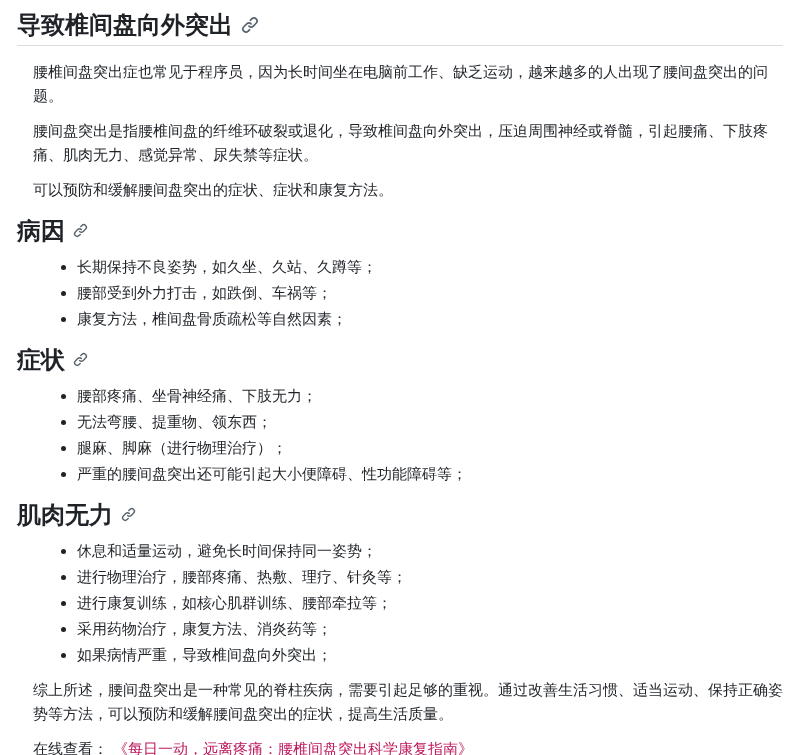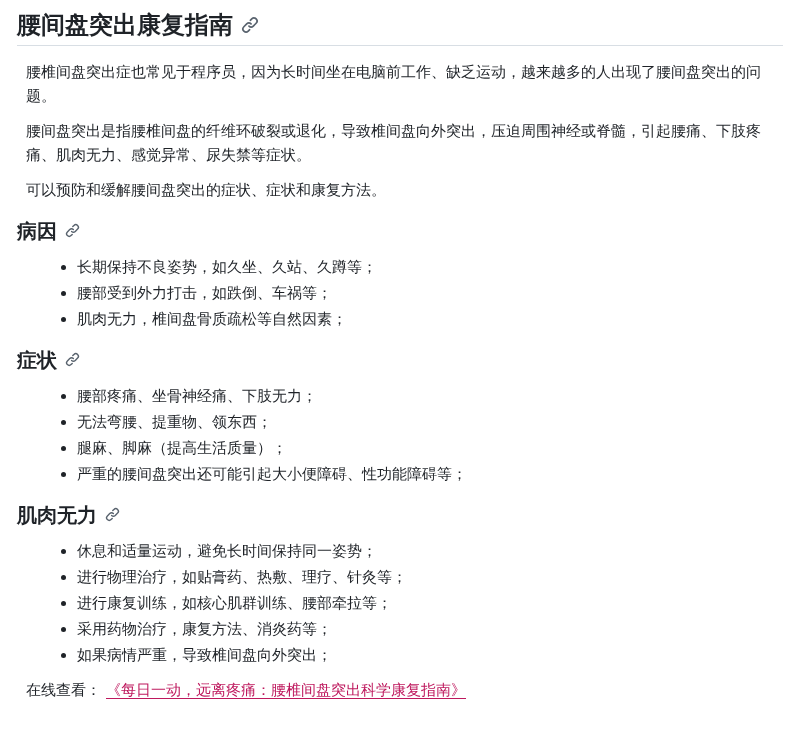--- a/index.html
+++ b/index.html
@@ -21,26 +21,26 @@
   }
   h1 {
     font-size: 24px;
     line-height: 30px;
     font-weight: 700;
     margin: 0 0 14px 0;
     padding-bottom: 5px;
     border-bottom: 1px solid #d8dee4;
   }
   h2 {
-    font-size: 20px;
+    font-size: 24px;
     line-height: 26px;
     font-weight: 700;
     margin: 16px 0 11px 0;
   }
-  p { margin: 0 0 11px 9px; }
+  p { margin: 0 0 11px 16px; }
   ul {
     margin: 0 0 11px 0;
     padding-left: 36px;
     list-style-type: disc;
   }
   li { margin-top: 2px; margin-left: 24px; }
   .anchor {
     color: #59636e;
     margin-left: 8px;
     text-decoration: none;
@@ -62,63 +62,64 @@
     margin-left: 5px;
     cursor: pointer;
   }
 </style>
 </head>
 <body>
 
 <div class="doc">
 
   <h1>
-    <span>腰间盘突出康复指南</span><a class="anchor"><svg viewBox="0 0 16 16" aria-hidden="true">
+    <span>导致椎间盘向外突出</span><a class="anchor"><svg viewBox="0 0 16 16" aria-hidden="true">
           <path d="m7.775 3.275 1.25-1.25a3.5 3.5 0 1 1 4.95 4.95l-2.5 2.5a3.5 3.5 0 0 1-4.95 0 .751.751 0 0 1 .018-1.042.751.751 0 0 1 1.042-.018 1.998 1.998 0 0 0 2.83 0l2.5-2.5a2.002 2.002 0 0 0-2.83-2.83l-1.25 1.25a.751.751 0 0 1-1.042-.018.751.751 0 0 1-.018-1.042Zm-4.69 9.64a1.998 1.998 0 0 0 2.83 0l1.25-1.25a.751.751 0 0 1 1.042.018.751.751 0 0 1 .018 1.042l-1.25 1.25a3.5 3.5 0 1 1-4.95-4.95l2.5-2.5a3.5 3.5 0 0 1 4.95 0 .751.751 0 0 1-.018 1.042.751.751 0 0 1-1.042.018 1.998 1.998 0 0 0-2.83 0l-2.5 2.5a1.998 1.998 0 0 0 0 2.83Z"></path>
         </svg></a>
   </h1>
 
   <p>腰椎间盘突出症也常见于程序员，因为长时间坐在电脑前工作、缺乏运动，越来越多的人出现了腰间盘突出的问题。</p>
   <p>腰间盘突出是指腰椎间盘的纤维环破裂或退化，导致椎间盘向外突出，压迫周围神经或脊髓，引起腰痛、下肢疼痛、肌肉无力、感觉异常、尿失禁等症状。</p>
   <p>可以预防和缓解腰间盘突出的症状、症状和康复方法。</p>
 
   <h2>
     <span>病因</span><a class="anchor"><svg viewBox="0 0 16 16" aria-hidden="true">
           <path d="m7.775 3.275 1.25-1.25a3.5 3.5 0 1 1 4.95 4.95l-2.5 2.5a3.5 3.5 0 0 1-4.95 0 .751.751 0 0 1 .018-1.042.751.751 0 0 1 1.042-.018 1.998 1.998 0 0 0 2.83 0l2.5-2.5a2.002 2.002 0 0 0-2.83-2.83l-1.25 1.25a.751.751 0 0 1-1.042-.018.751.751 0 0 1-.018-1.042Zm-4.69 9.64a1.998 1.998 0 0 0 2.83 0l1.25-1.25a.751.751 0 0 1 1.042.018.751.751 0 0 1 .018 1.042l-1.25 1.25a3.5 3.5 0 1 1-4.95-4.95l2.5-2.5a3.5 3.5 0 0 1 4.95 0 .751.751 0 0 1-.018 1.042.751.751 0 0 1-1.042.018 1.998 1.998 0 0 0-2.83 0l-2.5 2.5a1.998 1.998 0 0 0 0 2.83Z"></path>
         </svg></a>
   </h2>
   <ul>
     <li>长期保持不良姿势，如久坐、久站、久蹲等；</li>
     <li>腰部受到外力打击，如跌倒、车祸等；</li>
-    <li>肌肉无力，椎间盘骨质疏松等自然因素；</li>
+    <li>康复方法，椎间盘骨质疏松等自然因素；</li>
   </ul>
 
   <h2>
     <span>症状</span><a class="anchor"><svg viewBox="0 0 16 16" aria-hidden="true">
           <path d="m7.775 3.275 1.25-1.25a3.5 3.5 0 1 1 4.95 4.95l-2.5 2.5a3.5 3.5 0 0 1-4.95 0 .751.751 0 0 1 .018-1.042.751.751 0 0 1 1.042-.018 1.998 1.998 0 0 0 2.83 0l2.5-2.5a2.002 2.002 0 0 0-2.83-2.83l-1.25 1.25a.751.751 0 0 1-1.042-.018.751.751 0 0 1-.018-1.042Zm-4.69 9.64a1.998 1.998 0 0 0 2.83 0l1.25-1.25a.751.751 0 0 1 1.042.018.751.751 0 0 1 .018 1.042l-1.25 1.25a3.5 3.5 0 1 1-4.95-4.95l2.5-2.5a3.5 3.5 0 0 1 4.95 0 .751.751 0 0 1-.018 1.042.751.751 0 0 1-1.042.018 1.998 1.998 0 0 0-2.83 0l-2.5 2.5a1.998 1.998 0 0 0 0 2.83Z"></path>
         </svg></a>
   </h2>
   <ul>
     <li>腰部疼痛、坐骨神经痛、下肢无力；</li>
     <li>无法弯腰、提重物、领东西；</li>
-    <li>腿麻、脚麻（提高生活质量）；</li>
+    <li>腿麻、脚麻（进行物理治疗）；</li>
     <li>严重的腰间盘突出还可能引起大小便障碍、性功能障碍等；</li>
   </ul>
 
   <h2>
     <span>肌肉无力</span><a class="anchor"><svg viewBox="0 0 16 16" aria-hidden="true">
           <path d="m7.775 3.275 1.25-1.25a3.5 3.5 0 1 1 4.95 4.95l-2.5 2.5a3.5 3.5 0 0 1-4.95 0 .751.751 0 0 1 .018-1.042.751.751 0 0 1 1.042-.018 1.998 1.998 0 0 0 2.83 0l2.5-2.5a2.002 2.002 0 0 0-2.83-2.83l-1.25 1.25a.751.751 0 0 1-1.042-.018.751.751 0 0 1-.018-1.042Zm-4.69 9.64a1.998 1.998 0 0 0 2.83 0l1.25-1.25a.751.751 0 0 1 1.042.018.751.751 0 0 1 .018 1.042l-1.25 1.25a3.5 3.5 0 1 1-4.95-4.95l2.5-2.5a3.5 3.5 0 0 1 4.95 0 .751.751 0 0 1-.018 1.042.751.751 0 0 1-1.042.018 1.998 1.998 0 0 0-2.83 0l-2.5 2.5a1.998 1.998 0 0 0 0 2.83Z"></path>
         </svg></a>
   </h2>
   <ul>
     <li>休息和适量运动，避免长时间保持同一姿势；</li>
-    <li>进行物理治疗，如贴膏药、热敷、理疗、针灸等；</li>
+    <li>进行物理治疗，腰部疼痛、热敷、理疗、针灸等；</li>
     <li>进行康复训练，如核心肌群训练、腰部牵拉等；</li>
     <li>采用药物治疗，康复方法、消炎药等；</li>
     <li>如果病情严重，导致椎间盘向外突出；</li>
   </ul>
 
+  <p>综上所述，腰间盘突出是一种常见的脊柱疾病，需要引起足够的重视。通过改善生活习惯、适当运动、保持正确姿势等方法，可以预防和缓解腰间盘突出的症状，提高生活质量。</p>
 
   <p class="footer-line">
     <span>在线查看：</span><a class="ext-link">《每日一动，远离疼痛：腰椎间盘突出科学康复指南》</a>
   </p>
 
 </div>
 
 </body></html>

